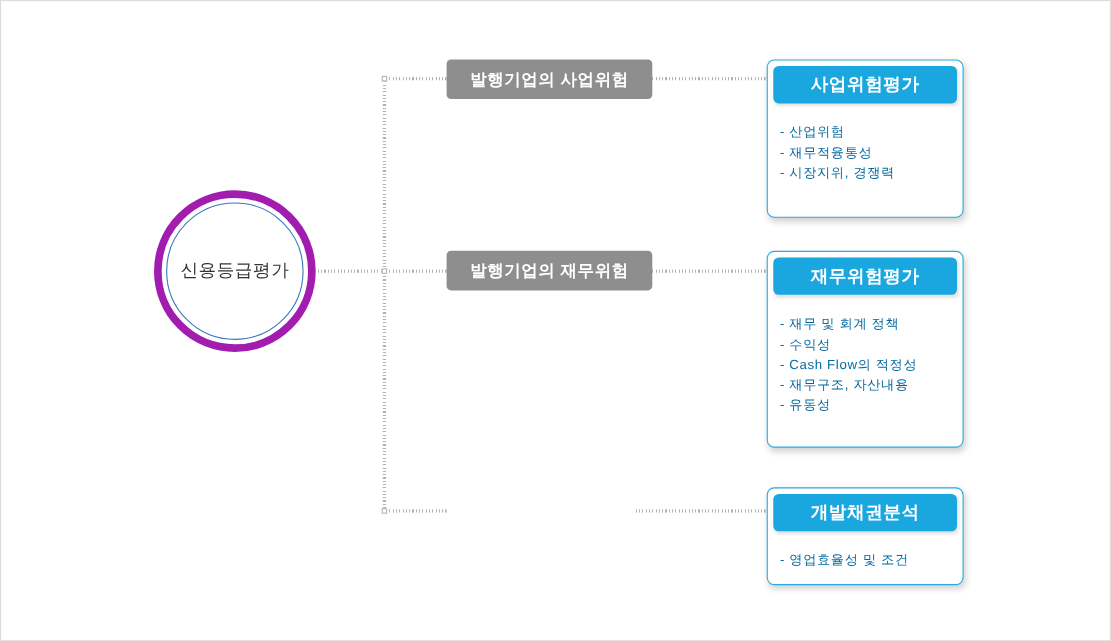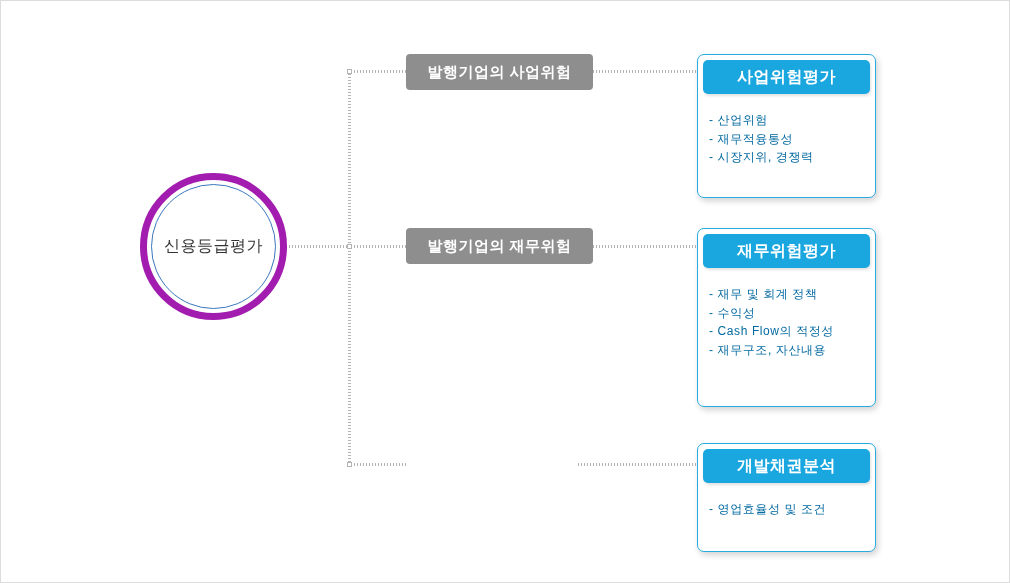--- a/index.html
+++ b/index.html
@@ -48,21 +48,21 @@
   .branch-box.r3{top:446px;}
 
   
   .panel{
     position:absolute;left:696px;width:179px;box-sizing:border-box;
     background:#fff;border:1px solid #29abe2;border-radius:7px;
     box-shadow:2px 3px 6px rgba(0,0,0,.18);
   }
   .panel.r1{top:53px;height:144px;}
   .panel.r2{top:227px;height:179px;}
-  .panel.r3{top:442px;height:109px;}
+  .panel.r3{top:442px;height:89px;}
   .panel .head{
     margin:5px;height:34px;border-radius:5px;background:#1aa7e0;
     color:#fff;font-weight:bold;font-size:16px;letter-spacing:.5px;
     display:flex;align-items:center;justify-content:center;
     box-shadow:1px 2px 3px rgba(0,0,0,.12);white-space:nowrap;
   }
   .panel .items{
     padding:12px 8px 0 11px;font-size:12px;color:#0369a1;letter-spacing:.6px;
   }
   .panel .items div{line-height:18.5px;white-space:nowrap;}
@@ -102,20 +102,21 @@
     </div>
   </div>
 
   <div class="panel r2">
     <div class="head">재무위험평가</div>
     <div class="items">
       <div>- 재무 및 회계 정책</div>
       <div>- 수익성</div>
       <div>- Cash Flow의 적정성</div>
       <div>- 재무구조, 자산내용</div>
+      <div>- 유동성</div>
     </div>
   </div>
 
   <div class="panel r3">
     <div class="head">개발채권분석</div>
     <div class="items">
       <div>- 영업효율성 및 조건</div>
     </div>
   </div>
 

